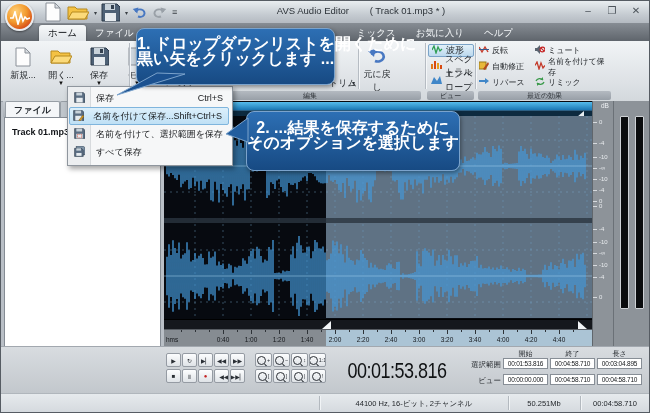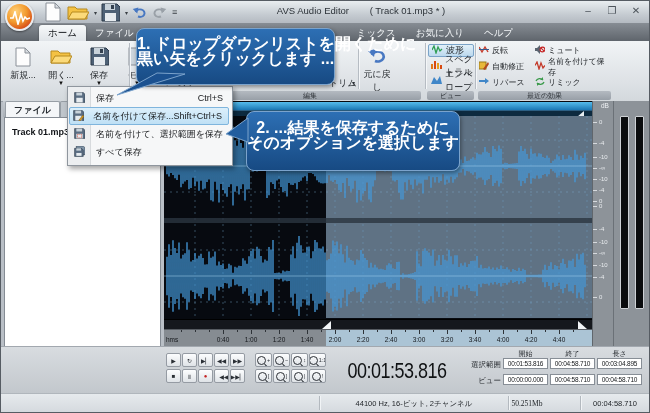--- a/index.html
+++ b/index.html
@@ -516,21 +516,21 @@
       <div class="ilabel" style="top: 29px; left: 0px;">ビュー</div>
       <div class="ibox" style="left: 40px; top: 27px;">00:00:00.000</div>
       <div class="ibox" style="left: 87px; top: 27px;">00:04:58.710</div>
       <div class="ibox" style="left: 134px; top: 27px;">00:04:58.710</div>
     </div>
 
   <div class="abs statusbar">
     <div class="ssep" style="left:318px;"></div>
     <div class="scell" style="left:320px;width:186px;">44100 Hz, 16-ビット, 2チャンネル</div>
     <div class="ssep" style="left:507px;"></div>
-    <div class="scell" style="left:492px;width:68px;font-family:Liberation Serif, serif;">50.251Mb</div>
+    <div class="scell" style="left:509px;width:68px;">50.251Mb</div>
     <div class="ssep" style="left:579px;"></div>
     <div class="scell" style="left:581px;width:66px;">00:04:58.710</div>
   </div>
 
   <div class="abs menu" id="savemenu">
     <div class="gutter"></div>
   <div class="mitem" style="top: 2px;">
         <span class="micon"><svg width="11" height="11" viewBox="0 0 19 19">
             <path d="M1 1 h15 l3 3 v14 h-18z" fill="#5a6d82" stroke="#2c3a49"></path>
             <rect x="4" y="1" width="10" height="5" fill="#c8d2da"></rect>

